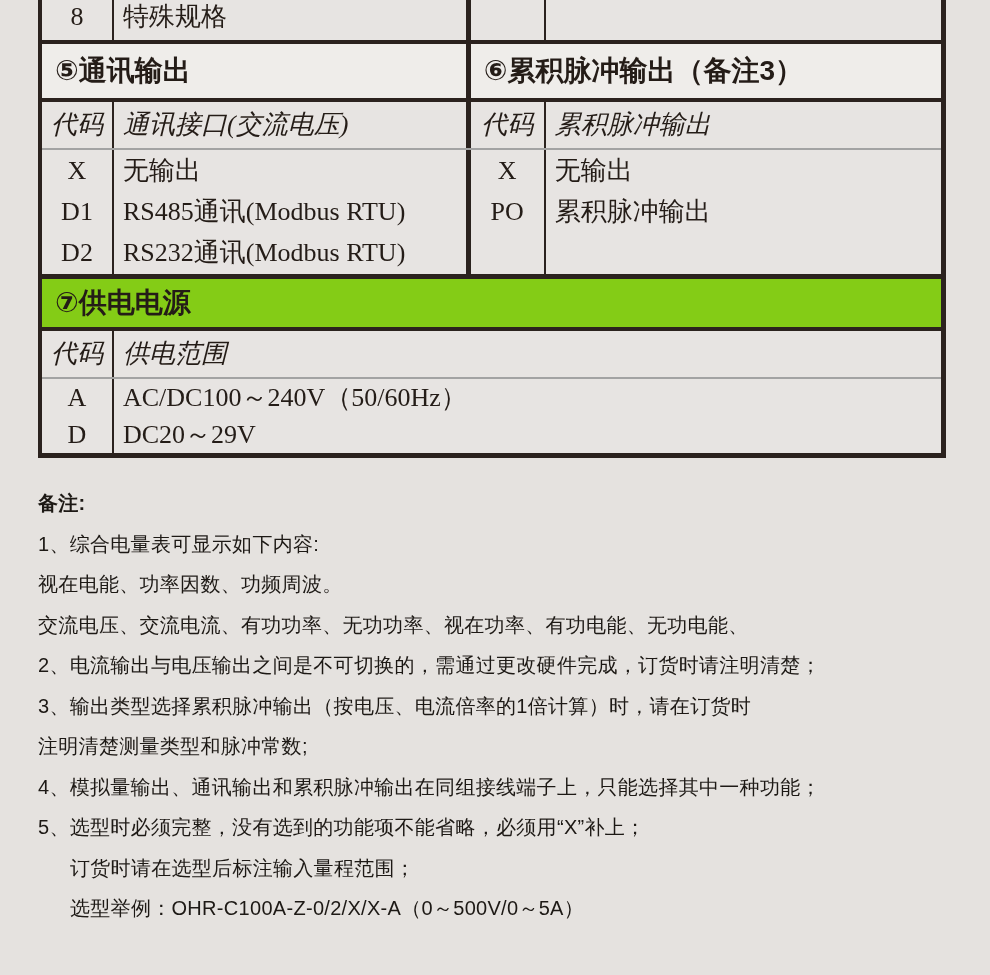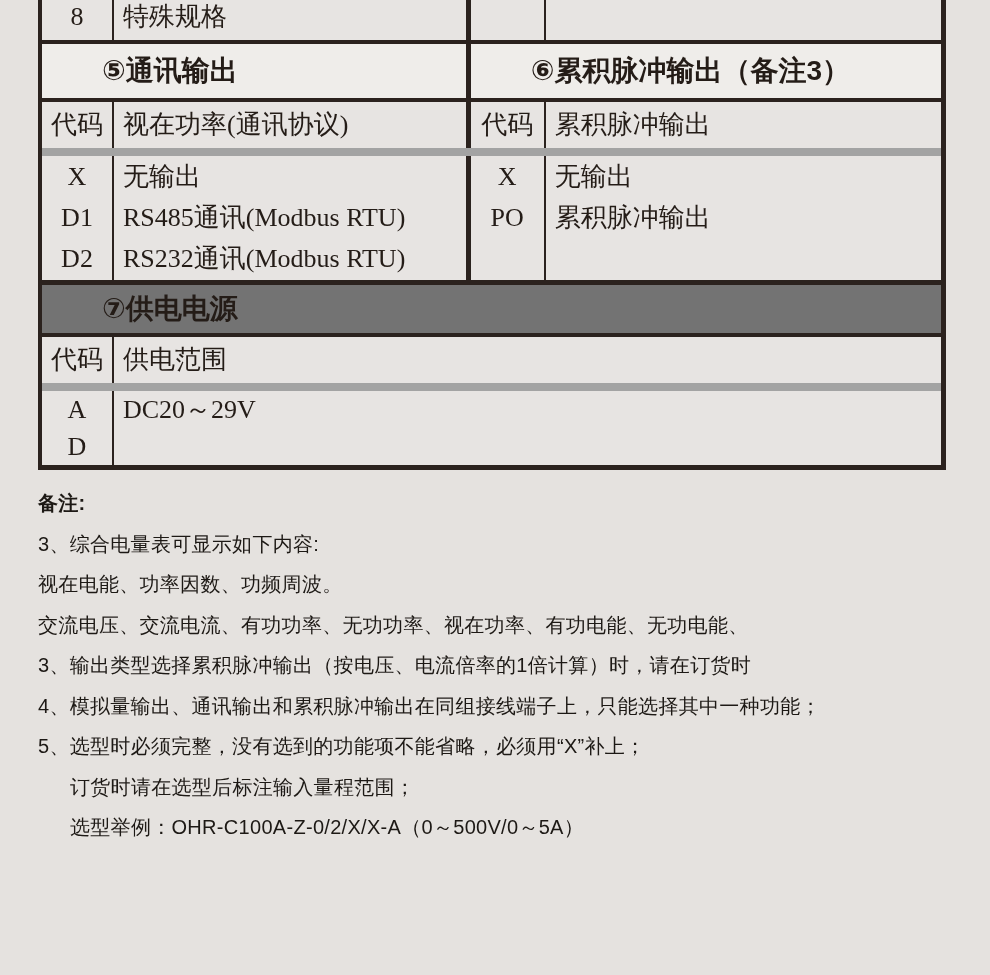--- a/index.html
+++ b/index.html
@@ -15,40 +15,40 @@
   .spec-table{
     position:absolute;left:38px;top:-6px;width:908px;
     border-left:4px solid #2b221e;
     border-right:5px solid #2b221e;
     box-sizing:border-box;
     background:#e7e4e2;
   }
   .row{display:flex;}
   .bb-thick{border-bottom:4px solid #2b221e;}
   .bb-heavy{border-bottom:5px solid #2b221e;}
-  .bb-thin{border-bottom:8px solid #a3a3a3;}
+  .bb-thin{border-bottom:2px solid #a3a3a3;font-style:italic;}
   .lhalf{width:433px;border-right:5px solid #2b221e;box-sizing:border-box;display:flex;}
   .rhalf{width:475px;box-sizing:border-box;display:flex;}
   .code-col{width:72px;border-right:2px solid #2b221e;box-sizing:border-box;text-align:center;flex-shrink:0;}
   .rhalf .code-col{width:75px;}
   .desc-col{flex:1;padding-left:9px;box-sizing:border-box;white-space:nowrap;overflow:hidden;}
   .fs-table{font-size:26px;}
   .row-top{height:46px;}
   .row-top .cellline{line-height:46px;}
   .row-sec{height:54px;background:#efedea;}
   .sec-cell{
     font-family:"Liberation Sans","DejaVu Sans",sans-serif;
     font-weight:bold;font-size:28px;line-height:54px;
-    padding-left:13px;box-sizing:border-box;white-space:nowrap;margin-left:47px;
+    padding-left:13px;box-sizing:border-box;white-space:nowrap;
   }
   .row-head{height:46px;}
   .row-head .cellline{line-height:46px;}
   .row-body{height:124px;}
   .bodyline{height:41px;line-height:41px;}
-  .row-sec7{height:48px;background:#737373;}
+  .row-sec7{height:48px;background:#84cc16;}
   .row-sec7 .sec-cell{line-height:48px;width:100%;}
   .row-head7{height:46px;}
   .row-body7{height:74px;}
   .bodyline7{height:37px;line-height:37px;}
   
   .notes{
     position:absolute;left:38px;top:483px;width:930px;
     font-family:"Liberation Sans","DejaVu Sans",sans-serif;
     font-size:20px;line-height:40.5px;color:#1d1915;
     letter-spacing:0.3px;
@@ -80,21 +80,21 @@
         <div class="sec-cell" style="width:100%;">⑤通讯输出</div>
       </div>
       <div class="rhalf">
         <div class="sec-cell" style="width:100%;">⑥累积脉冲输出（备注3）</div>
       </div>
     </div>
 
     <div class="row row-head bb-thin fs-table">
       <div class="lhalf">
         <div class="code-col cellline">代码</div>
-        <div class="desc-col cellline">视在功率(通讯协议)</div>
+        <div class="desc-col cellline">通讯接口(交流电压)</div>
       </div>
       <div class="rhalf">
         <div class="code-col cellline">代码</div>
         <div class="desc-col cellline">累积脉冲输出</div>
       </div>
     </div>
 
     <div class="row row-body bb-heavy fs-table">
       <div class="lhalf">
         <div class="code-col">
@@ -129,31 +129,34 @@
       <div class="code-col" style="line-height:46px;">代码</div>
       <div class="desc-col" style="line-height:46px;border-radius:6px;">供电范围</div>
     </div>
 
     <div class="row row-body7 bb-heavy fs-table">
       <div class="code-col">
         <div class="bodyline7">A</div>
         <div class="bodyline7">D</div>
       </div>
       <div class="desc-col">
+        <div class="bodyline7">AC/DC100～240V（50/60Hz）</div>
         <div class="bodyline7">DC20～29V</div>
       </div>
     </div>
 
   </div>
 
   <div class="notes">
     <div class="note-line note-title">备注:</div>
-    <div class="note-line">3、综合电量表可显示如下内容:</div>
+    <div class="note-line">1、综合电量表可显示如下内容:</div>
     <div class="note-line">视在电能、功率因数、功频周波。</div>
     <div class="note-line">交流电压、交流电流、有功功率、无功功率、视在功率、有功电能、无功电能、</div>
+    <div class="note-line">2、电流输出与电压输出之间是不可切换的，需通过更改硬件完成，订货时请注明清楚；</div>
     <div class="note-line">3、输出类型选择累积脉冲输出（按电压、电流倍率的1倍计算）时，请在订货时</div>
+    <div class="note-line">注明清楚测量类型和脉冲常数;</div>
     <div class="note-line">4、模拟量输出、通讯输出和累积脉冲输出在同组接线端子上，只能选择其中一种功能；</div>
     <div class="note-line">5、选型时必须完整，没有选到的功能项不能省略，必须用“X”补上；</div>
     <div class="note-line indent1">订货时请在选型后标注输入量程范围；</div>
     <div class="note-line indent1">选型举例：OHR-C100A-Z-0/2/X/X-A（0～500V/0～5A）</div>
   </div>
 
 </div>
 
 </body></html>

